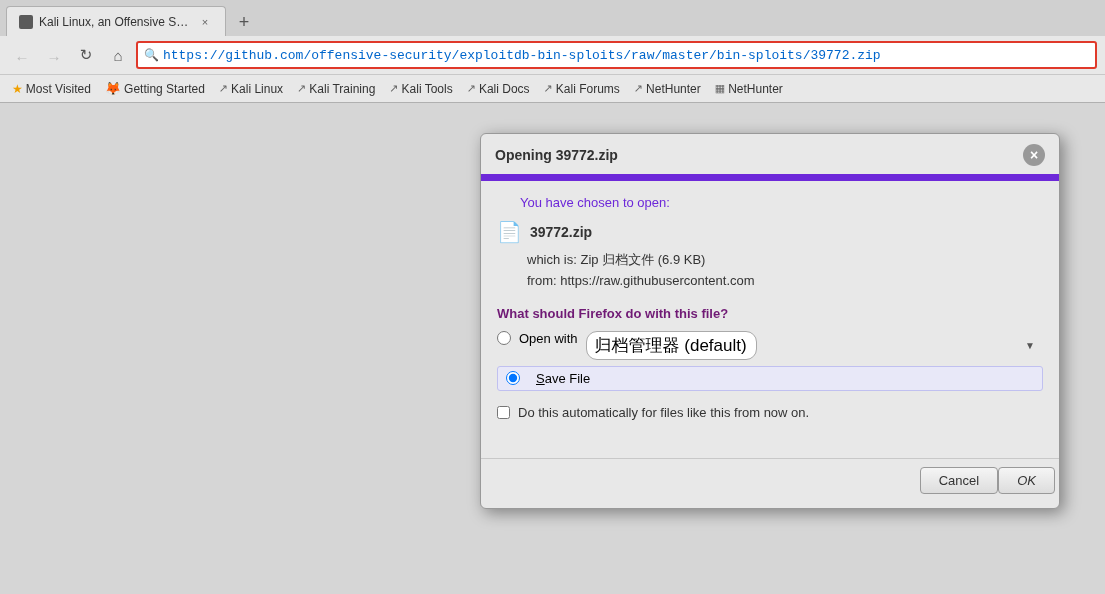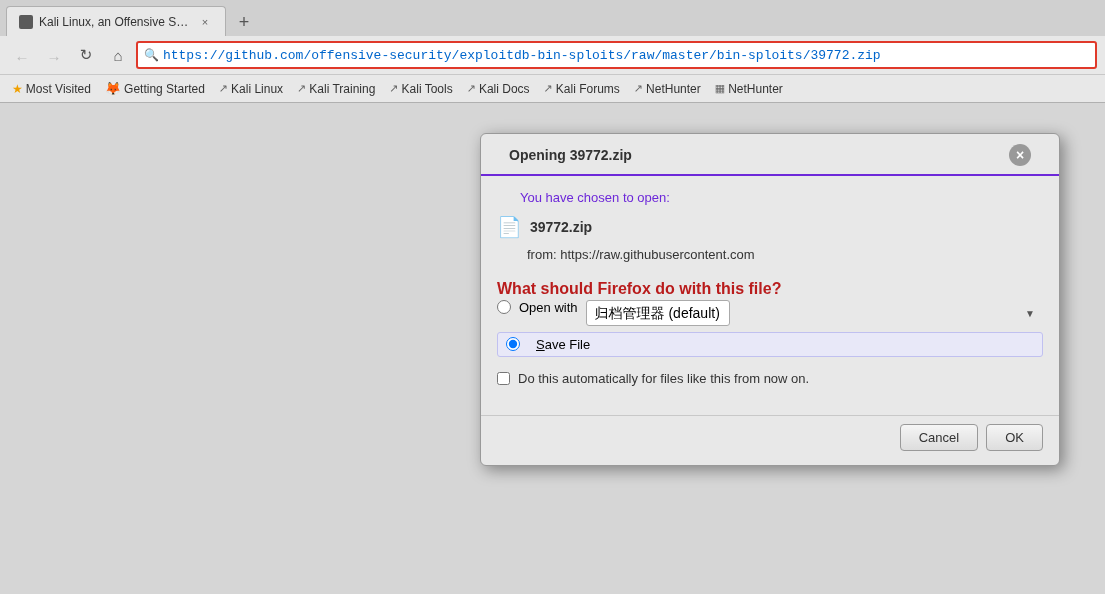--- a/index.html
+++ b/index.html
@@ -29,47 +29,47 @@
     .bookmark-item { display: flex; align-items: center; gap: 3px; padding: 2px 6px; border-radius: 3px; cursor: pointer; white-space: nowrap; font-size: 12px; color: #333; }
     .bookmark-icon { font-size: 11px; color: #666; }
     .star-icon { color: #f0a000; font-size: 12px; }
 
     
     .page-content { background: #d6d6d6; width: 100%; height: calc(594px - 102px); position: relative; }
 
     
     .dialog-overlay { position: absolute; top: 0; left: 0; width: 100%; height: 100%; }
     .dialog { position: absolute; top: 30px; left: 480px; width: 580px; background: #e8e8e8; border: 1px solid #999; border-radius: 6px; box-shadow: 4px 4px 16px rgba(0,0,0,0.4); }
-    .dialog-titlebar { display: flex; align-items: center; justify-content: space-between; padding: 10px 28px 8px; border-bottom: 2px solid #6d28d9; }
+    .dialog-titlebar { display: flex; align-items: center; justify-content: space-between; padding: 10px 14px 8px; border-bottom: 7px solid #6d28d9; }
     .dialog-title { font-weight: bold; font-size: 14px; color: #333; }
     .dialog-close-btn { width: 22px; height: 22px; border-radius: 50%; background: #999; border: none; cursor: pointer; display: flex; align-items: center; justify-content: center; color: white; font-size: 14px; font-weight: bold; }
 
     .dialog-body { padding: 14px 16px; }
     .dialog-intro { color: #6d28d9; margin-bottom: 10px; font-size: 13px; margin-left: 23px; }
     .file-info { display: flex; align-items: center; gap: 8px; margin-bottom: 6px; }
     .file-icon { font-size: 20px; }
     .file-name { font-weight: bold; font-size: 14px; color: #333; }
     .file-details { padding-left: 30px; margin-bottom: 14px; color: #333; font-size: 13px; line-height: 1.6; }
-    .dialog-question { font-weight: bold; font-size: 16px; margin-bottom: 2px; color: #b91c1c; }
+    .dialog-question { font-weight: bold; font-size: 13px; margin-bottom: 10px; color: #701a75; }
     .radio-input { width: 14px; height: 14px; }
 
     .open-with-row { display: flex; align-items: flex-start; gap: 8px; margin-bottom: 6px; }
-    .open-with-select { flex: 1; padding: 4px 8px; border: 1px solid #aaa; border-radius: 3px; font-size: 14px; background: white; appearance: none; -webkit-appearance: none; cursor: pointer; }
+    .open-with-select { flex: 1; padding: 4px 8px; border: 1px solid #aaa; border-radius: 11px; font-size: 17px; background: white; appearance: none; -webkit-appearance: none; cursor: pointer; }
     .select-wrapper { position: relative; flex: 1; }
     .select-wrapper::after { content: '▼'; position: absolute; right: 8px; top: 50%; transform: translateY(-50%); font-size: 10px; color: #555; pointer-events: none; }
 
     .save-file-row { display: flex; align-items: center; gap: 16px; margin-bottom: 14px; border: 1px solid #c0c0f0; background: #e8e8f8; padding: 4px 8px; border-radius: 3px; }
 
-    .auto-checkbox-row { display: flex; align-items: center; gap: 8px; margin-bottom: 15px; }
+    .auto-checkbox-row { display: flex; align-items: center; gap: 8px; margin-bottom: 24px; }
     .auto-checkbox-row label { font-size: 13px; color: #333; }
     .check-input { width: 13px; height: 13px; }
 
-    .dialog-footer { display: flex; justify-content: flex-end; gap: 8px; padding: 8px 16px 14px; border-top: 1px solid #c8c8c8; }
+    .dialog-footer { display: flex; justify-content: flex-end; padding: 8px 4px 14px; border-top: 1px solid #c8c8c8; }
     .dialog-btn { padding: 5px 18px; font-size: 13px; border: 1px solid #999; border-radius: 4px; background: linear-gradient(to bottom, #f5f5f5, #ddd); cursor: pointer; color: #333; }
-    .dialog-btn.primary { background: linear-gradient(to bottom, #f5f5f5, #ddd); }
+    .dialog-btn.primary { background: linear-gradient(to bottom, #f5f5f5, #ddd); font-style: italic; }
 
     .underline { text-decoration: underline; }
   </style>
 </head>
 <body>
 
 <div class="browser-chrome">
 
   <div class="tab-bar">
     <div class="tab">
@@ -151,20 +151,21 @@
 
       <div class="dialog-body">
         <p class="dialog-intro">You have chosen to open:</p>
 
         <div class="file-info">
           <span class="file-icon">📄</span>
           <span class="file-name">39772.zip</span>
         </div>
 
         <div class="file-details">
+          <div>which is: Zip 归档文件 (6.9 KB)</div>
           <div>from: https://raw.githubusercontent.com</div>
         </div>
 
         <p class="dialog-question">What should Firefox do with this file?</p>
 
         <div class="open-with-row">
           <input type="radio" class="radio-input" name="file-action" id="open-with-radio" style="">
           <label for="open-with-radio">Open with</label>
           <div class="select-wrapper">
             <select class="open-with-select">

